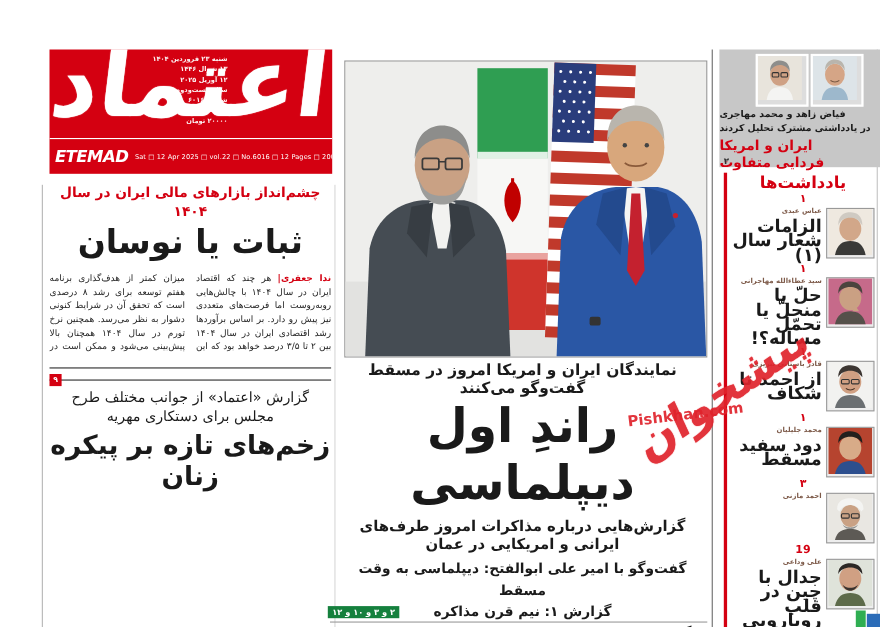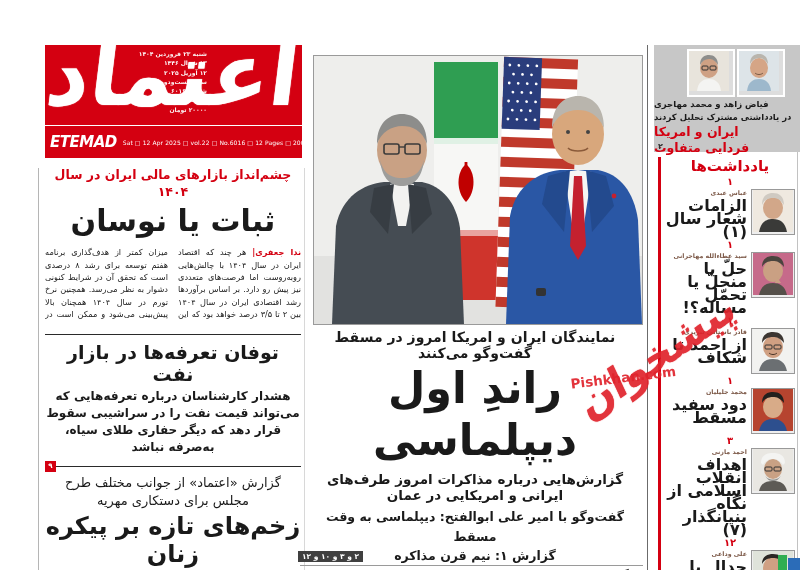--- a/index.html
+++ b/index.html
@@ -40,21 +40,21 @@
   .title-md{font-size:24px;font-weight:bold;text-align:center;margin:2px 0 4px;letter-spacing:-.5px;}
 
   
   .photo{position:absolute;left:313px;top:55px;width:330px;height:270px;border:1px solid #9a9a9a;
          box-sizing:border-box;background:#ececea;}
   .centertext{position:absolute;left:308px;top:329px;width:334px;text-align:center;}
   .c-kicker{font-size:14px;font-weight:bold;}
   .c-headline{font-size:43px;font-weight:bold;letter-spacing:-2px;line-height:52px;margin:1px 0 0;}
   .c-deck{font-size:13.5px;font-weight:bold;margin:5px 0 4px;}
   .c-bullet{font-size:12.5px;font-weight:bold;line-height:19.5px;}
-  .c-pages{position:absolute;left:298px;top:551px;background:#404040;color:#fff;font-size:7.5px;
+  .c-pages{position:absolute;left:298px;top:551px;background:#15803d;color:#fff;font-size:7.5px;
            font-weight:bold;padding:1px 4px;line-height:9px;}
   .c-bottomline{position:absolute;left:300px;top:565px;width:343px;border-top:1px solid #9a9a9a;}
 
   
   .graybox{position:absolute;left:654px;top:45px;width:164px;height:107px;background:#c7c7c7;
            text-align:left;padding-top:4px;box-sizing:border-box;}
   .gb-photos{display:flex;justify-content:center;gap:2px;direction:ltr;}
   .gb-photo{width:44px;height:44px;border:2px solid #fff;background:#ddd;}
   .gb-names{font-size:8.5px;font-weight:bold;margin-top:2px;line-height:11px;}
   .gb-title{color:#d40011;font-weight:bold;font-size:12.5px;line-height:15px;margin-top:1px;}
@@ -109,24 +109,20 @@
   <div class="leftcol">
 
     <div>
       <div class="kicker-red">چشم‌انداز بازارهای مالی ایران در سال ۱۴۰۴</div>
       <div class="title-xl">ثبات یا نوسان</div>
       <p class="body2col"><span class="author">ندا جعفری|</span> <span>هر چند که اقتصاد ایران در سال ۱۴۰۴ با چالش‌هایی روبه‌روست اما فرصت‌های متعددی نیز پیش رو دارد. بر اساس برآوردها رشد اقتصادی ایران در سال ۱۴۰۴ بین ۲ تا ۳/۵ درصد خواهد بود که این میزان کمتر از هدف‌گذاری برنامه هفتم توسعه برای رشد ۸ درصدی است که تحقق آن در شرایط کنونی دشوار به نظر می‌رسد. همچنین نرخ تورم در سال ۱۴۰۴ همچنان بالا پیش‌بینی می‌شود و ممکن است در کانال‌های ۳۵ تا ۴۰ درصد باقی بماند که این امر می‌تواند به کاهش قدرت خرید مردم و افزایش نابرابری‌های اقتصادی منجر شود. تحریم‌های بین‌المللی و محدودیت‌های تجاری از جمله موانع اصلی در مسیر سرمایه‌گذاری و تولید در کشور هستند و بیش از ۸۰ درصد اقتصاددانان بر این باورند که تحریم‌ها مشکل اصلی تولید کشور در سال ۱۴۰۴ خواهند بود.</span> </p>
     </div>
 
     <div class="rule"></div>
 
-    <div>
-      <div class="title-lg">توفان تعرفه‌ها در بازار نفت</div>
-      <div class="sub-bold">هشدار کارشناسان درباره تعرفه‌هایی که می‌تواند قیمت نفت را در سراشیبی سقوط قرار دهد که دیگر حفاری طلای سیاه، به‌صرفه نباشد</div>
-    </div>
 
     <div class="rule-badge">
       <span class="badge-sq">۹</span>
     </div>
 
     <div>
       <div class="kicker-blk">گزارش «اعتماد» از جوانب مختلف طرح مجلس برای دستکاری مهریه</div>
       <div class="title-md">زخم‌های تازه بر پیکره زنان</div>
 
     </div>
@@ -355,27 +351,26 @@
               <ellipse cx="20" cy="20" rx="9" ry="10" fill="#c9a184"></ellipse>
               <path d="M8 14 C8 6 14 4 20 4 C26 4 32 6 32 14 L30 16 C27 11 23 10 20 10 C16 10 13 11 10 16 Z" fill="#f4f4f2"></path>
               <path d="M12 26 C14 32 26 32 28 26 C26 31 23 32 20 32 C17 32 14 31 12 26 Z" fill="#8e8e8c"></path>
               <rect x="12" y="18" width="7" height="4" rx="1" fill="none" stroke="#333"></rect>
               <rect x="21" y="18" width="7" height="4" rx="1" fill="none" stroke="#333"></rect>
               <path d="M6 42 C8 34 13 32 20 32 C27 32 32 34 34 42 Z" fill="#5d5a55"></path>
             </svg>
         </div>
         <div class="note-text">
           <div class="note-name">احمد مازنی</div>
-          <div class="note-title">اهداف انقلاب اسلامی از نگاه بنیانگذار (۷)</div>
-        </div>
-      </div>
-    </div>
-
-    <div class="note-item">
-      <div class="note-page">۱۲</div>
+        </div>
+      </div>
+    </div>
+
+    <div class="note-item">
+      <div class="note-page">19</div>
       <div class="note-row">
         <div class="note-photo">
           <svg width="40" height="42" viewBox="0 0 40 42">
               <rect width="40" height="42" fill="#dfe3da"></rect>
               <ellipse cx="20" cy="17" rx="10" ry="11" fill="#d0a083"></ellipse>
               <path d="M9 13 C9 5 15 3 20 3 C26 3 31 6 31 13 C27 8 24 7 20 7 C15 7 11 9 9 13 Z" fill="#2b2724"></path>
               <path d="M12 20 C13 27 27 27 28 20 C26 26 23 28 20 28 C17 28 14 26 12 20 Z" fill="#3a332e"></path>
               <path d="M6 42 C8 33 13 30 20 30 C27 30 32 33 34 42 Z" fill="#5d6b4a"></path>
             </svg>
         </div>

